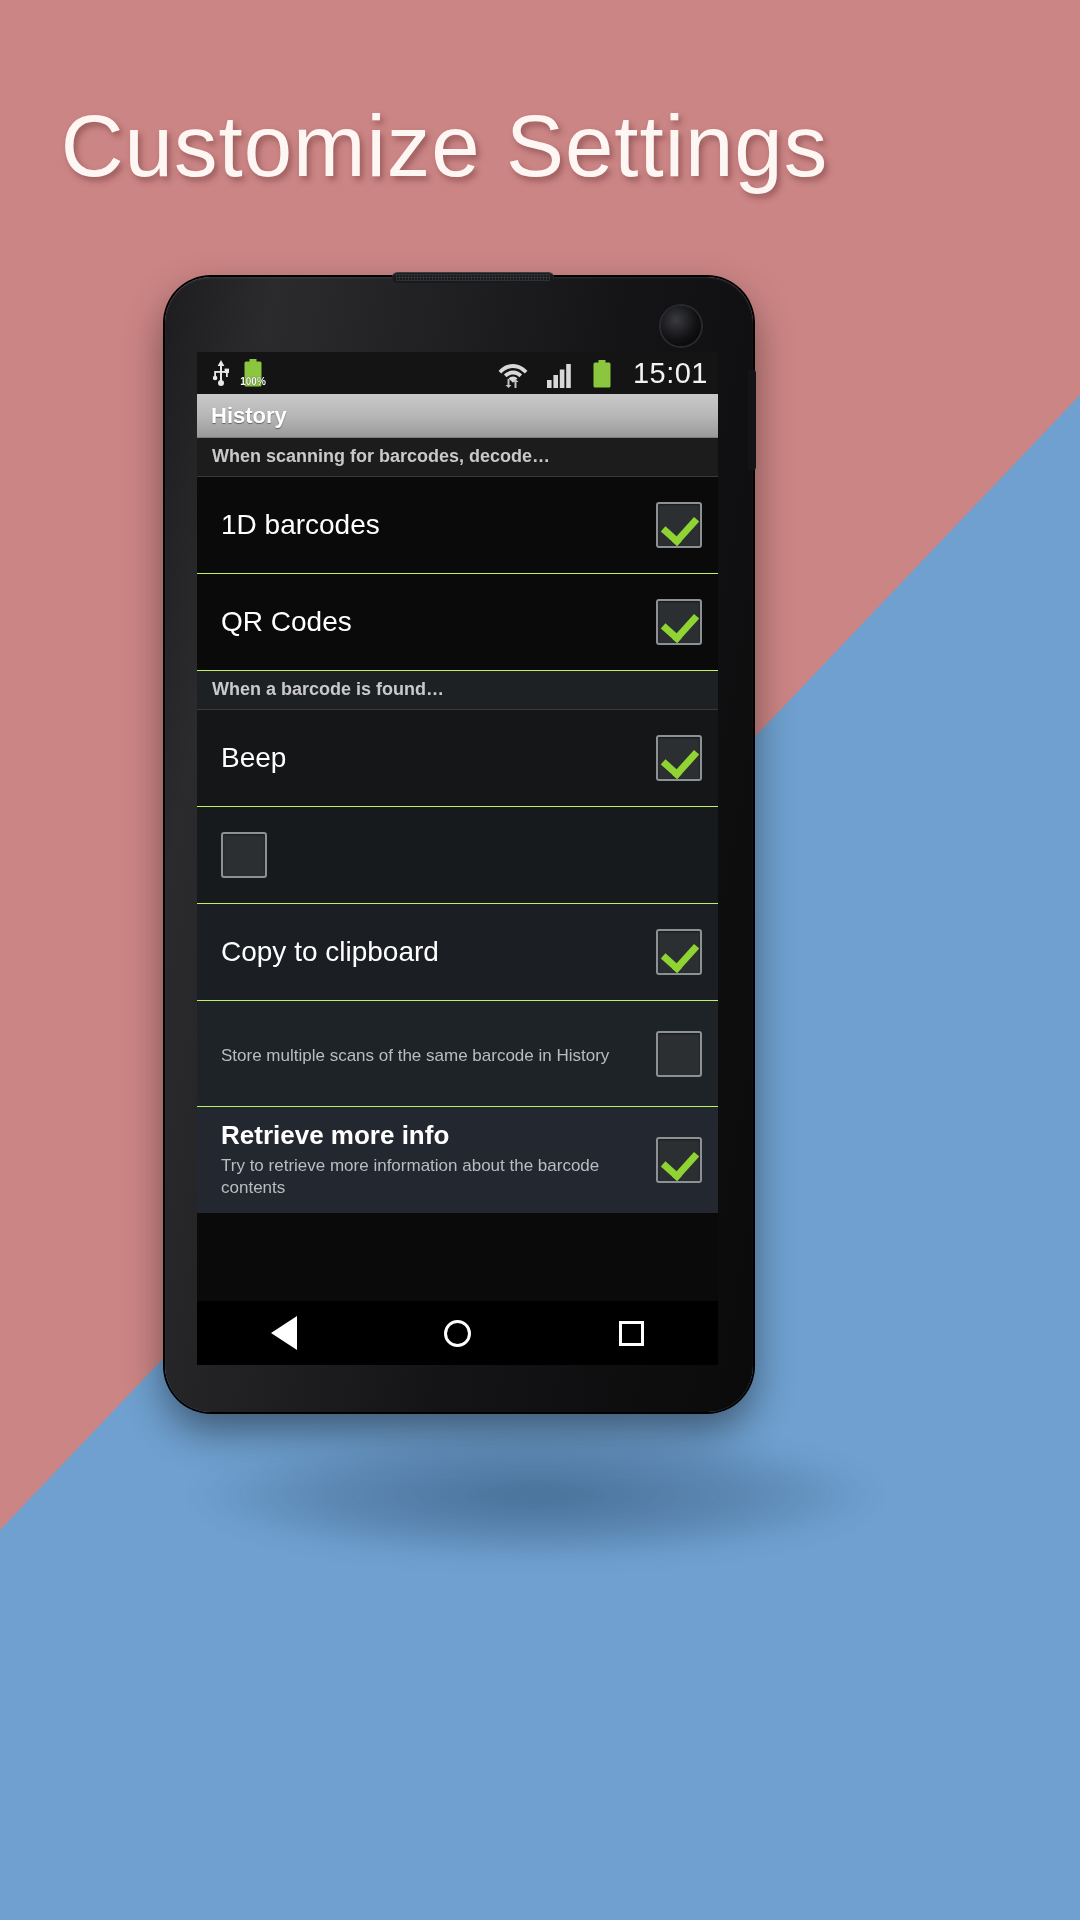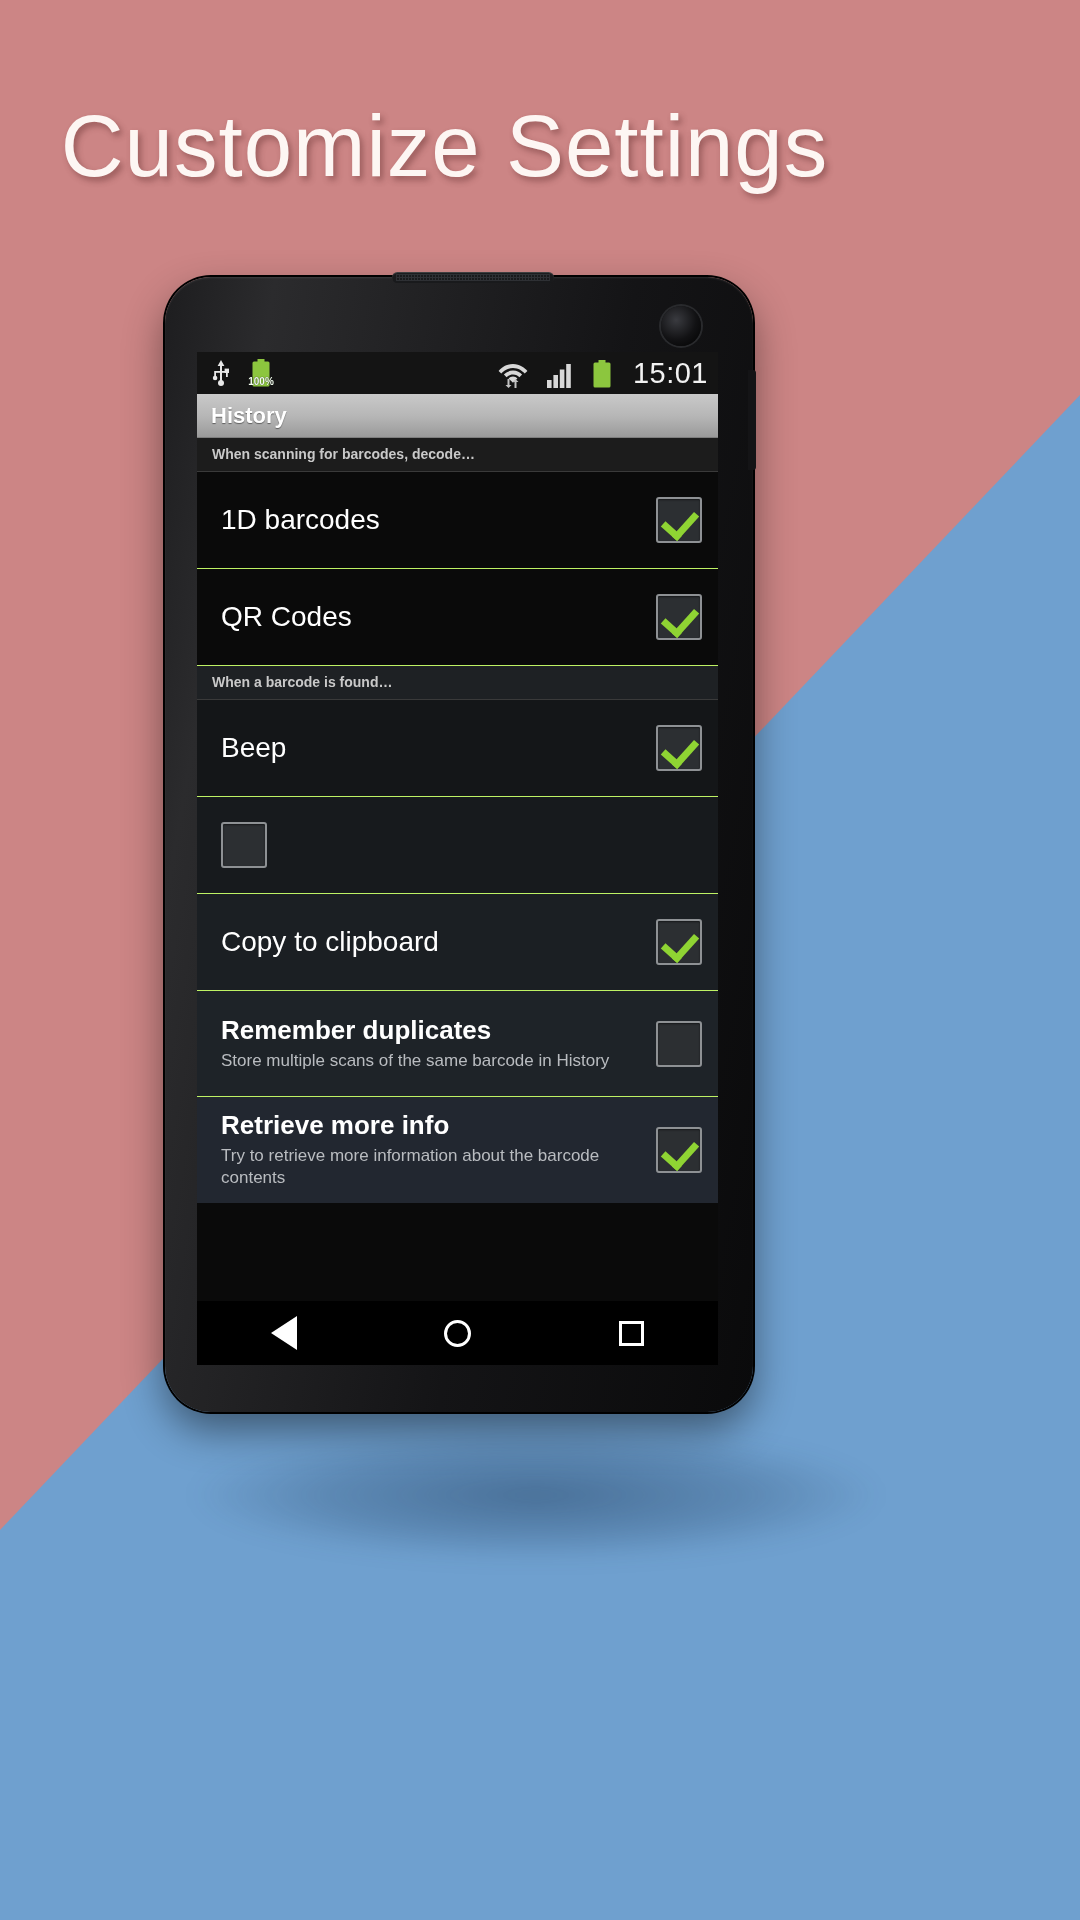--- a/index.html
+++ b/index.html
@@ -108,21 +108,21 @@
 
   
   #statusbar {
     height: 42px;
     background: #141414;
     display: flex;
     align-items: center;
     padding: 0 10px 0 14px;
     color: #e9e9e9;
   }
-  #sb-left { display: flex; align-items: center; gap: 20px; }
+  #sb-left { display: flex; align-items: center; gap: 12px; }
   #sb-right { margin-left: auto; display: flex; align-items: flex-end; gap: 19px; }
   .sb-icon { display: block; }
   #clock {
     font-size: 29px;
     font-weight: 300;
     color: #f2f2f2;
     line-height: 1;
     margin-left: 2px;
     letter-spacing: 0.5px;
   }
@@ -155,21 +155,21 @@
   }
 
   
   #list {
     background: #0d0d0d;
   }
   .section-head {
     background: #1c1c1c;
     padding: 8px 0 9px 15px;
     border-bottom: 1px solid #3a3a3a;
-    font-size: 14px;
+    font-size: 18px;
     font-weight: bold;
     color: #c9c9c9;
   }
 
   .row {
     display: flex;
     align-items: center;
     padding: 0 16px 0 24px;
     border-bottom: 1px solid #bef264;
     min-height: 97px;
@@ -353,21 +353,20 @@
 
     <div class="row shade4">
       <div class="row-text">
         <div class="row-title">Copy to clipboard</div>
       </div>
       <div class="cb checked"></div>
     </div>
 
     <div class="row shade5" style="min-height:106px;">
       <div class="row-text">
-        <div class="row-title compact">Remember duplicates</div>
         <div class="row-summary">Store multiple scans of the same barcode in History</div>
       </div>
       <div class="cb"></div>
     </div>
 
     <div class="row shade6" style="min-height:106px;border-bottom:none;">
       <div class="row-text">
         <div class="row-title compact">Retrieve more info</div>
         <div class="row-summary">Try to retrieve more information about the barcode contents</div>
       </div>

